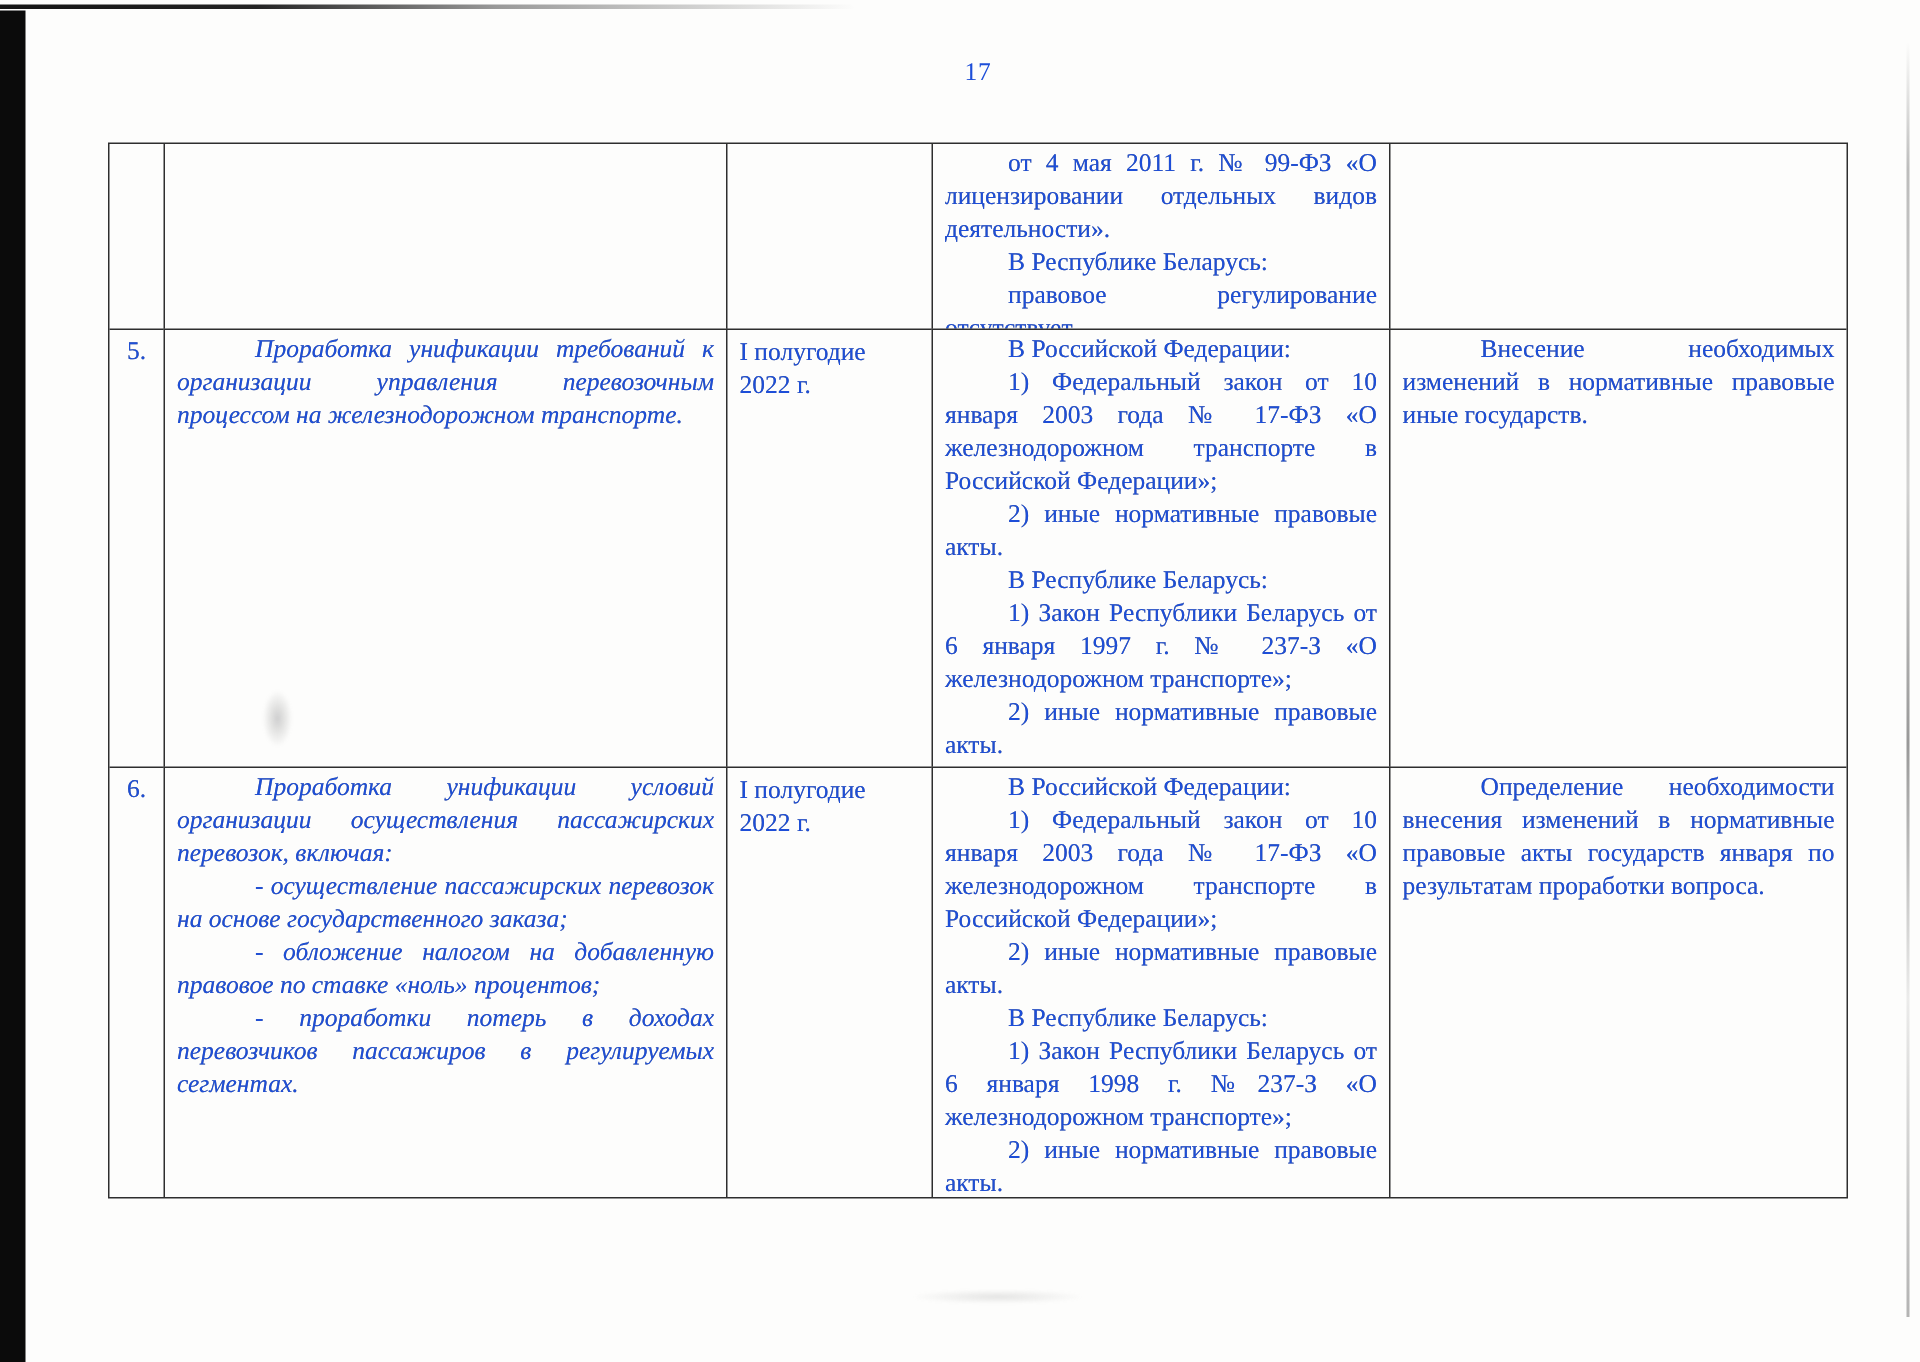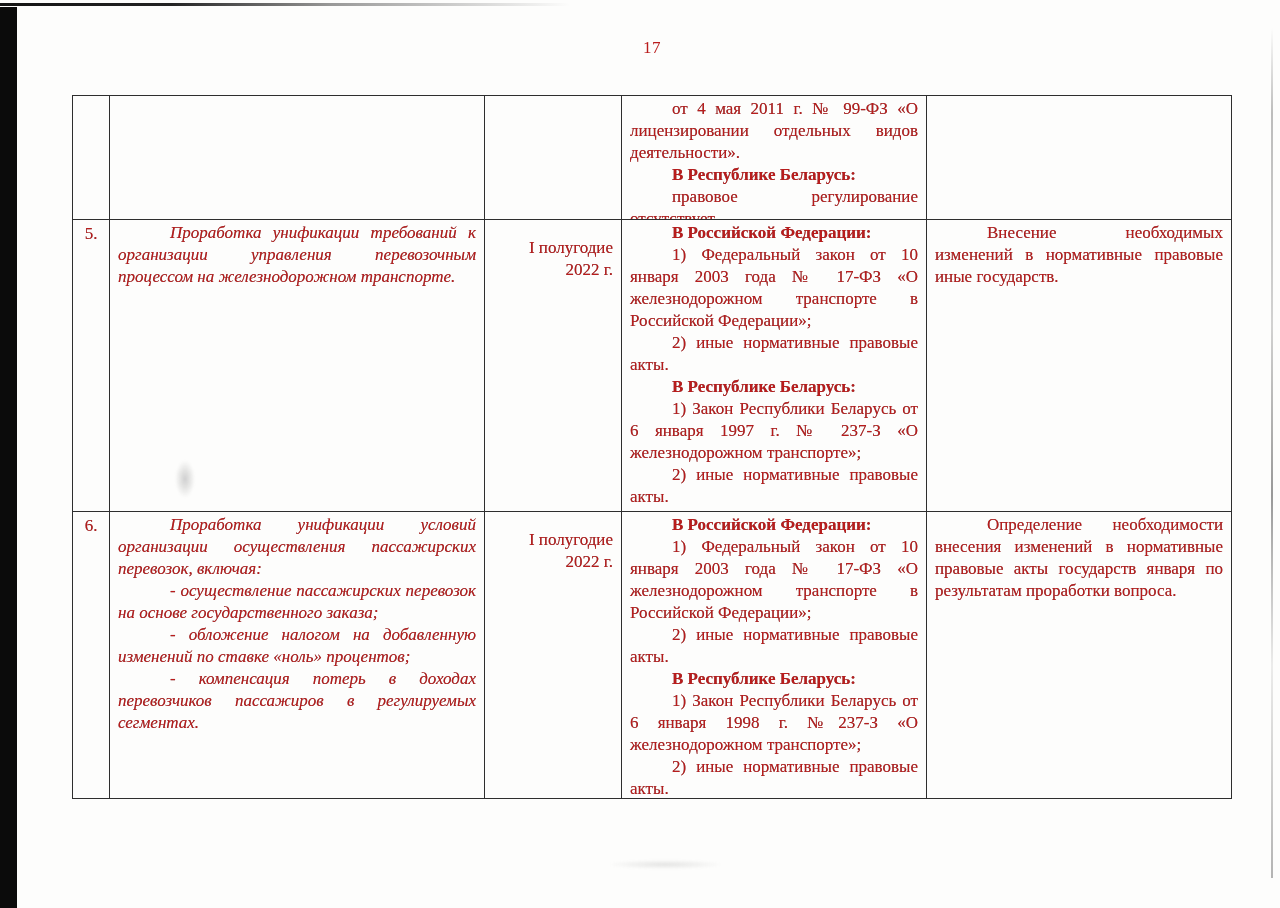--- a/index.html
+++ b/index.html
@@ -1,20 +1,20 @@
 <!DOCTYPE html>
 <html><head>
 <meta charset="utf-8">
 <style>
   html,body { margin:0; padding:0; background:#ffffff; }
   .page {
     position:relative; width:1280px; height:908px;
     background:#fdfdfc; overflow:hidden;
     font-family:"Liberation Serif","DejaVu Serif",serif;
-    color:#b91c1c;
+    color:#1d4ed8;
   }
   
   .bar-left   { position:absolute; left:0; top:7px; width:17px; height:901px; background:#0b0b0b; }
   .line-top   { position:absolute; left:0; top:3px; width:570px; height:3px;
                 background:linear-gradient(to right,#141414 0%,#232323 30%,rgba(70,70,70,.55) 58%,rgba(120,120,120,0) 100%); }
   .line-right { position:absolute; left:1271px; top:28px; width:2px; height:850px;
                 background:linear-gradient(to bottom,rgba(110,110,110,0) 0%,rgba(110,110,110,.45) 10%,rgba(80,80,80,.25) 35%,rgba(70,70,70,.55) 55%,rgba(110,110,110,.12) 75%,rgba(90,90,90,.45) 100%); }
   .smudge-a   { position:absolute; left:175px; top:460px; width:20px; height:38px;
                 background:radial-gradient(ellipse at center,rgba(120,120,120,.35),rgba(120,120,120,0) 70%); filter:blur(1px); }
   .smudge-b   { position:absolute; left:610px; top:860px; width:110px; height:9px;
@@ -35,23 +35,23 @@
     box-sizing:border-box; overflow:hidden;
     border-left:1px solid #2e2e2e; border-top:1px solid #2e2e2e;
     padding:2px 8px 2px 8px;
     font-size:17px; line-height:22px;
     text-shadow:0 0 .4px rgba(0,0,0,.5);
   }
   .c0 { border-left:none; }
   .r0 { border-top:none; }
   .p        { text-align:justify; text-indent:44px; }
   .p.noind  { text-indent:0; }
-  .bold     { font-weight:bold; }
+  .bold     { font-weight:normal; }
   .c-num    { text-align:center; padding-top:3px; }
-  .c-term   { text-align:right; padding-top:17px; }
+  .c-term   { text-align:left; padding-top:4px; }
   .c-task .p   { text-indent:52px;font-style:italic; }
   .c-legal .p  { text-indent:42px; }
   .c-result .p { text-indent:52px; }
 </style>
 </head>
 <body>
 
 <div class="page">
 
   <div class="bar-left"></div>
@@ -94,22 +94,22 @@
     <div class="cell c-result">
       <div class="p">Внесение необходимых изменений в нормативные правовые иные государств.</div>
     </div>
 
     <div class="cell c-num c0">
       <span>6.</span>
     </div>
     <div class="cell c-task">
       <div class="p">Проработка унификации условий организации осуществления пассажирских перевозок, включая:</div>
       <div class="p">- осуществление пассажирских перевозок на основе государственного заказа;</div>
-      <div class="p">- обложение налогом на добавленную изменений по ставке «ноль» процентов;</div>
-      <div class="p">- компенсация потерь в доходах перевозчиков пассажиров в регулируемых сегментах.</div>
+      <div class="p">- обложение налогом на добавленную правовое по ставке «ноль» процентов;</div>
+      <div class="p">- проработки потерь в доходах перевозчиков пассажиров в регулируемых сегментах.</div>
     </div>
     <div class="cell c-term">
       <div>I полугодие 2022 г.</div>
     </div>
     <div class="cell c-legal">
       <div class="p bold">В Российской Федерации:</div>
       <div class="p">1) Федеральный закон от 10 января 2003 года № 17-ФЗ «О железнодорожном транспорте в Российской Федерации»;</div>
       <div class="p">2) иные нормативные правовые акты.</div>
       <div class="p bold">В Республике Беларусь:</div>
       <div class="p">1) Закон Республики Беларусь от 6 января 1998 г. №237-З «О железнодорожном транспорте»;</div>

